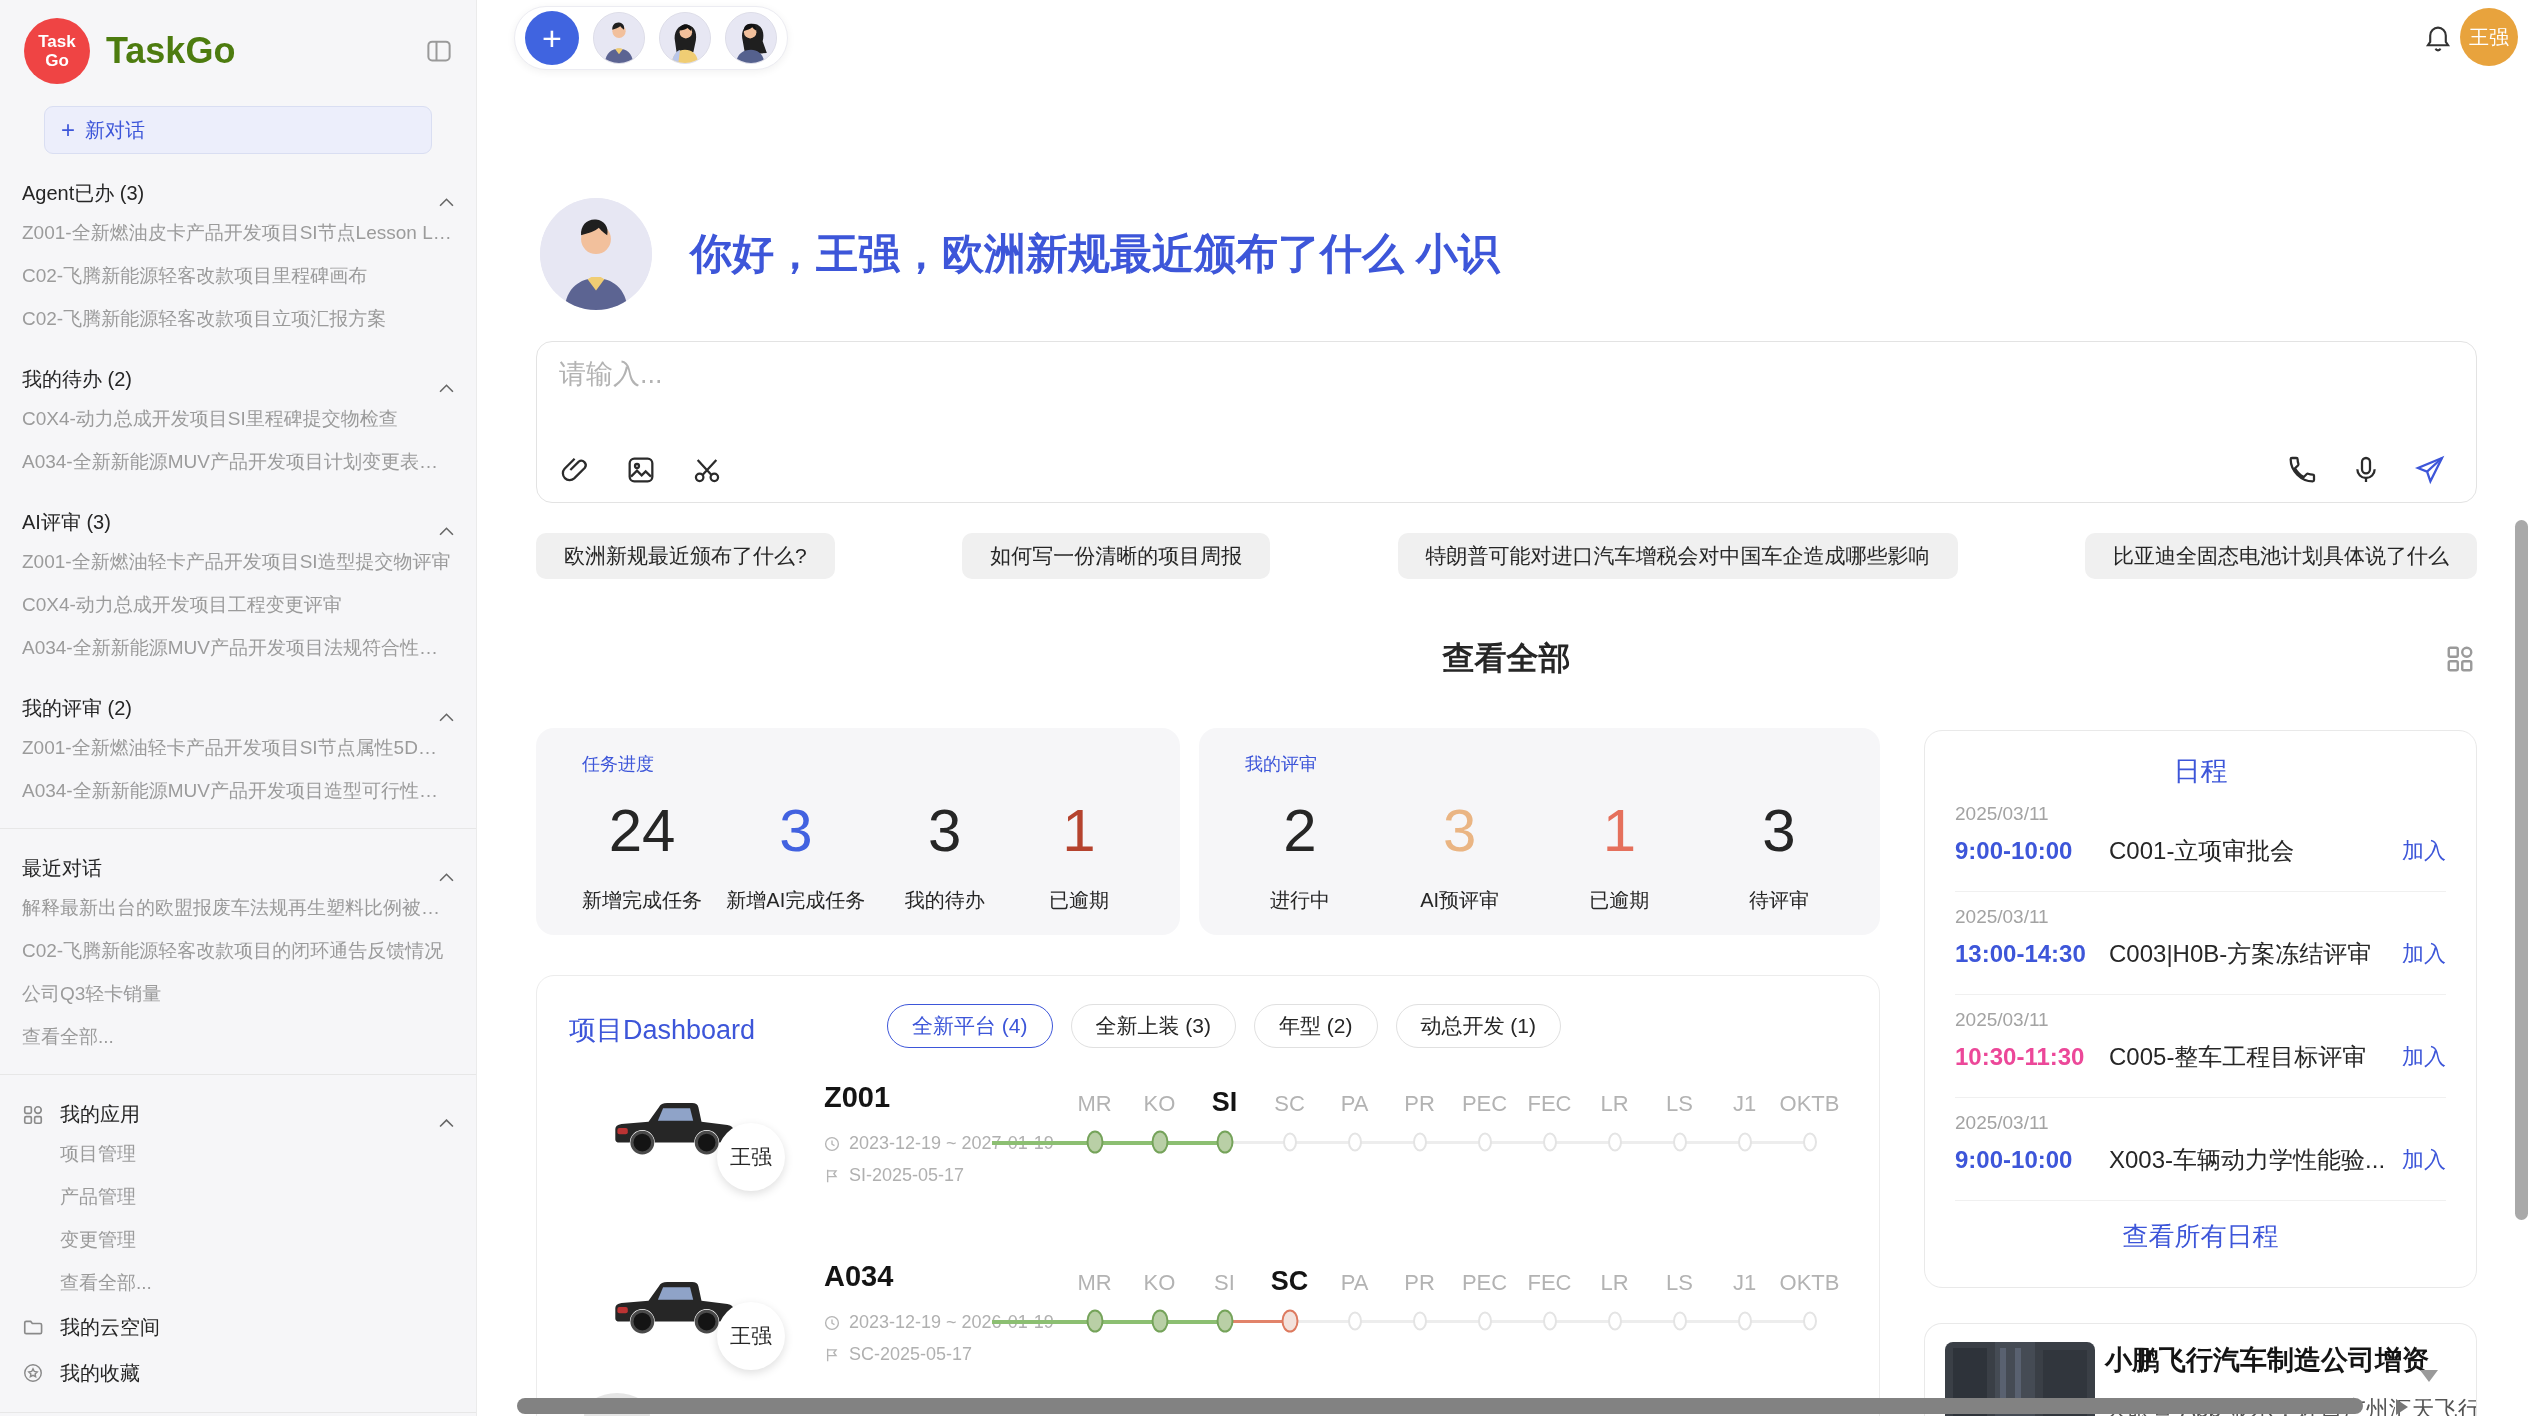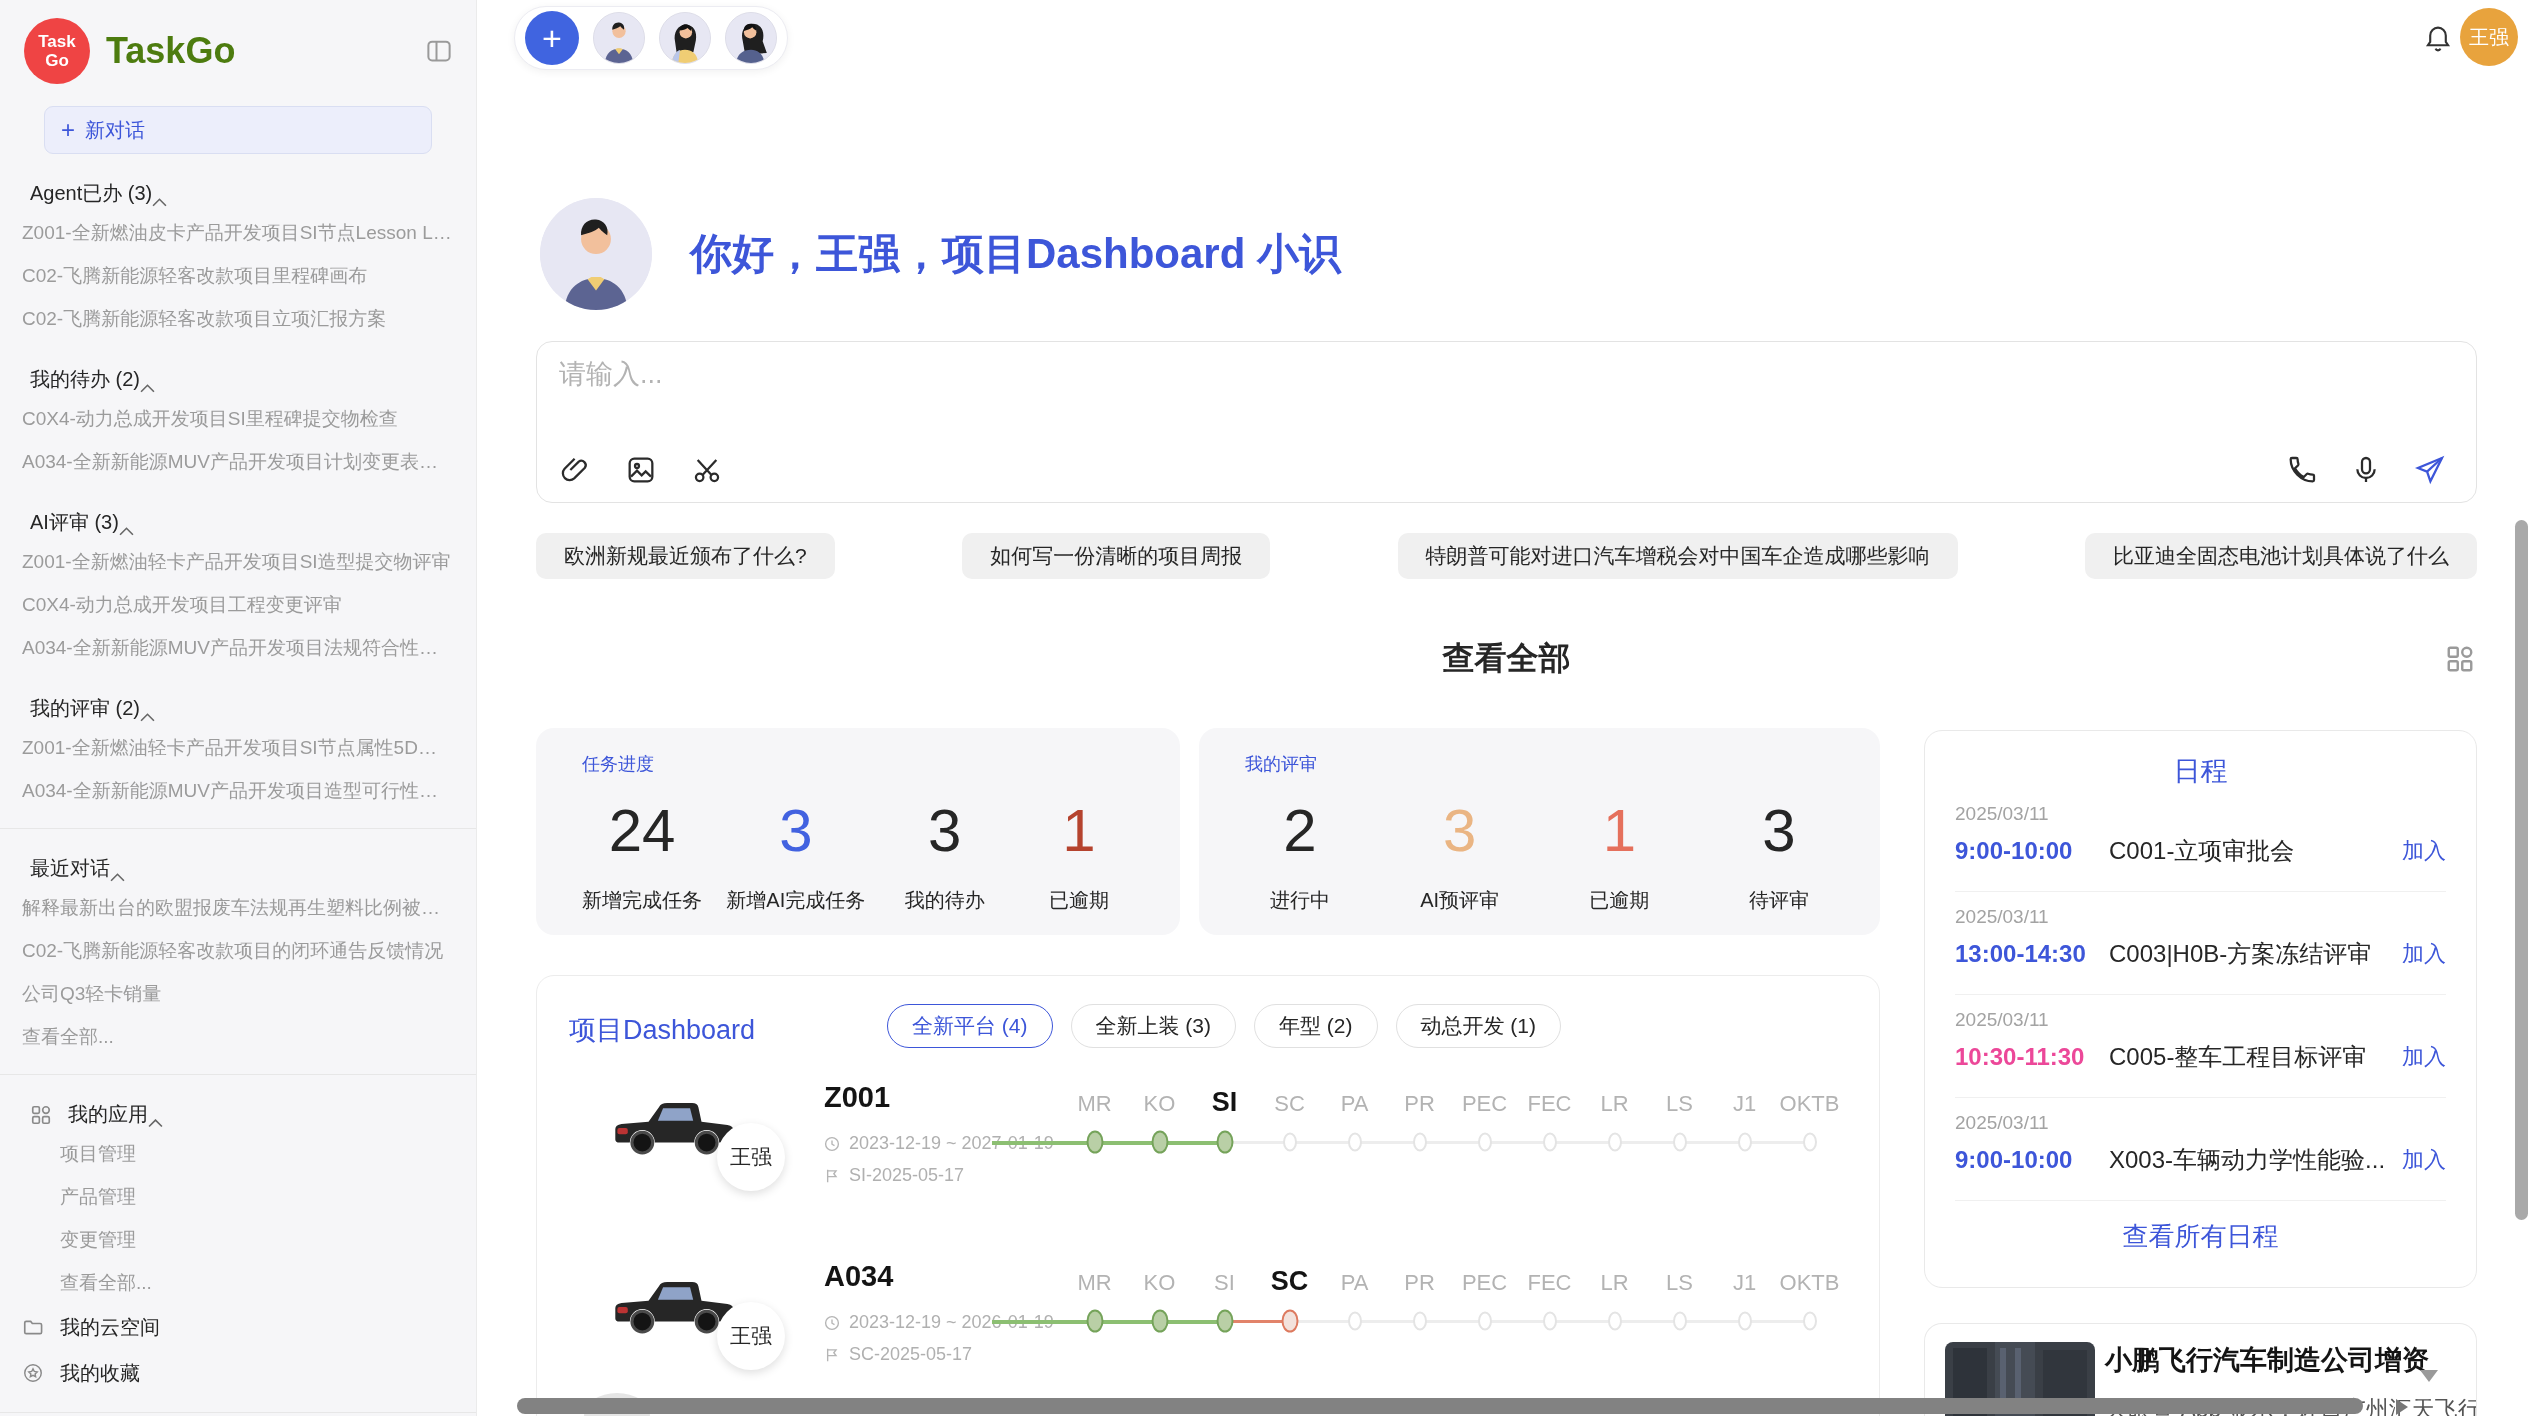--- a/index.html
+++ b/index.html
@@ -11,21 +11,21 @@
     background:#f6f6f8; border-right:1px solid #ebebeb; padding:14px 0 0 0; overflow:hidden; }
   .logo-row { display:flex; align-items:center; padding:4px 22px 10px 24px; }
   .logo-circle { width:66px; height:66px; border-radius:50%; display:flex; flex-direction:column;
     align-items:center; justify-content:center; color:#fff; font-size:17px; line-height:19px; font-weight:bold; }
   .app-title { font-size:36px; font-weight:bold; margin-left:16px; color:#4d7c0f; }
   .collapse-btn { margin-left:auto; width:30px; height:30px; cursor:pointer; }
   .new-chat { margin:12px 22px 6px 22px; height:48px; border-radius:9px; background:#eceefb;
     border:1px solid #d9def2; display:flex; align-items:center; padding:0 16px; font-size:20px; cursor:pointer; }
   .new-chat .plus { font-size:24px; margin-right:10px; font-weight:400; }
   .sb-scroll { padding:0 22px; }
-  .sb-head { display:flex; align-items:center; justify-content:flex-start; margin:26px 0 4px 8px;
+  .sb-head { display:flex; align-items:center; justify-content:space-between; margin:26px 0 4px 0;
     font-size:20px; color:#262626; cursor:pointer; }
   .sb-head .chev { width:15px; height:9px; }
   .sb-item { height:43px; line-height:43px; font-size:19px; color:#9b9b9b; white-space:nowrap;
     overflow:hidden; text-overflow:ellipsis; cursor:pointer; }
   .sb-div { height:1px; background:#e7e7e7; margin:16px -22px 6px -22px; }
   .sb-iconrow { display:flex; align-items:center; height:46px; font-size:20px; color:#262626; cursor:pointer; }
   .sb-iconrow .ic { width:22px; height:22px; margin-right:16px; flex:0 0 auto; }
   .sb-sub { padding-left:38px; }
 
   
@@ -292,21 +292,21 @@
 <div class="hero">
   <div class="hero-avatar">
     <svg viewBox="0 0 60 60">
         <circle cx="30" cy="30" r="30" fill="#e7e7f3"></circle>
       <circle cx="30" cy="22" r="8" fill="#f2c09c"></circle>
       <path d="M22 20c-.5-5.5 3.5-9 8-8.5 4.5.5 7 4 6 8.5-2.5-1.5-4.5-4-4.5-4-2 2-6 3-9.5 4Z" fill="#1f1f1f"></path>
       <path d="M13 60c1-12 8.5-17 17-17s16 5 17 17Z" fill="#5c6492"></path>
       <path d="M25.5 43.5l4.5 6 4.5-6-2-1.2h-5Z" fill="#f0cd74"></path>
       </svg>
   </div>
-  <div class="greeting" style="color:#3d56d9">你好，王强，项目Dashboard 小识</div>
+  <div class="greeting" style="color:#3d56d9">你好，王强，欧洲新规最近颁布了什么 小识</div>
 </div>
 
 <div class="inputbox">
   <textarea placeholder="请输入..." style=""></textarea>
   <div class="in-icons-l">
     <span class="in-ic">
       <svg viewBox="0 0 24 24" fill="none" stroke="#2b2b2b" stroke-width="1.7">
         <path d="M8.5 12l6.3-6.3a3.3 3.3 0 0 1 4.6 4.6l-8 8a5.1 5.1 0 0 1-7.2-7.2L11.7 3.6"></path>
         </svg></span>
     <span class="in-ic">

